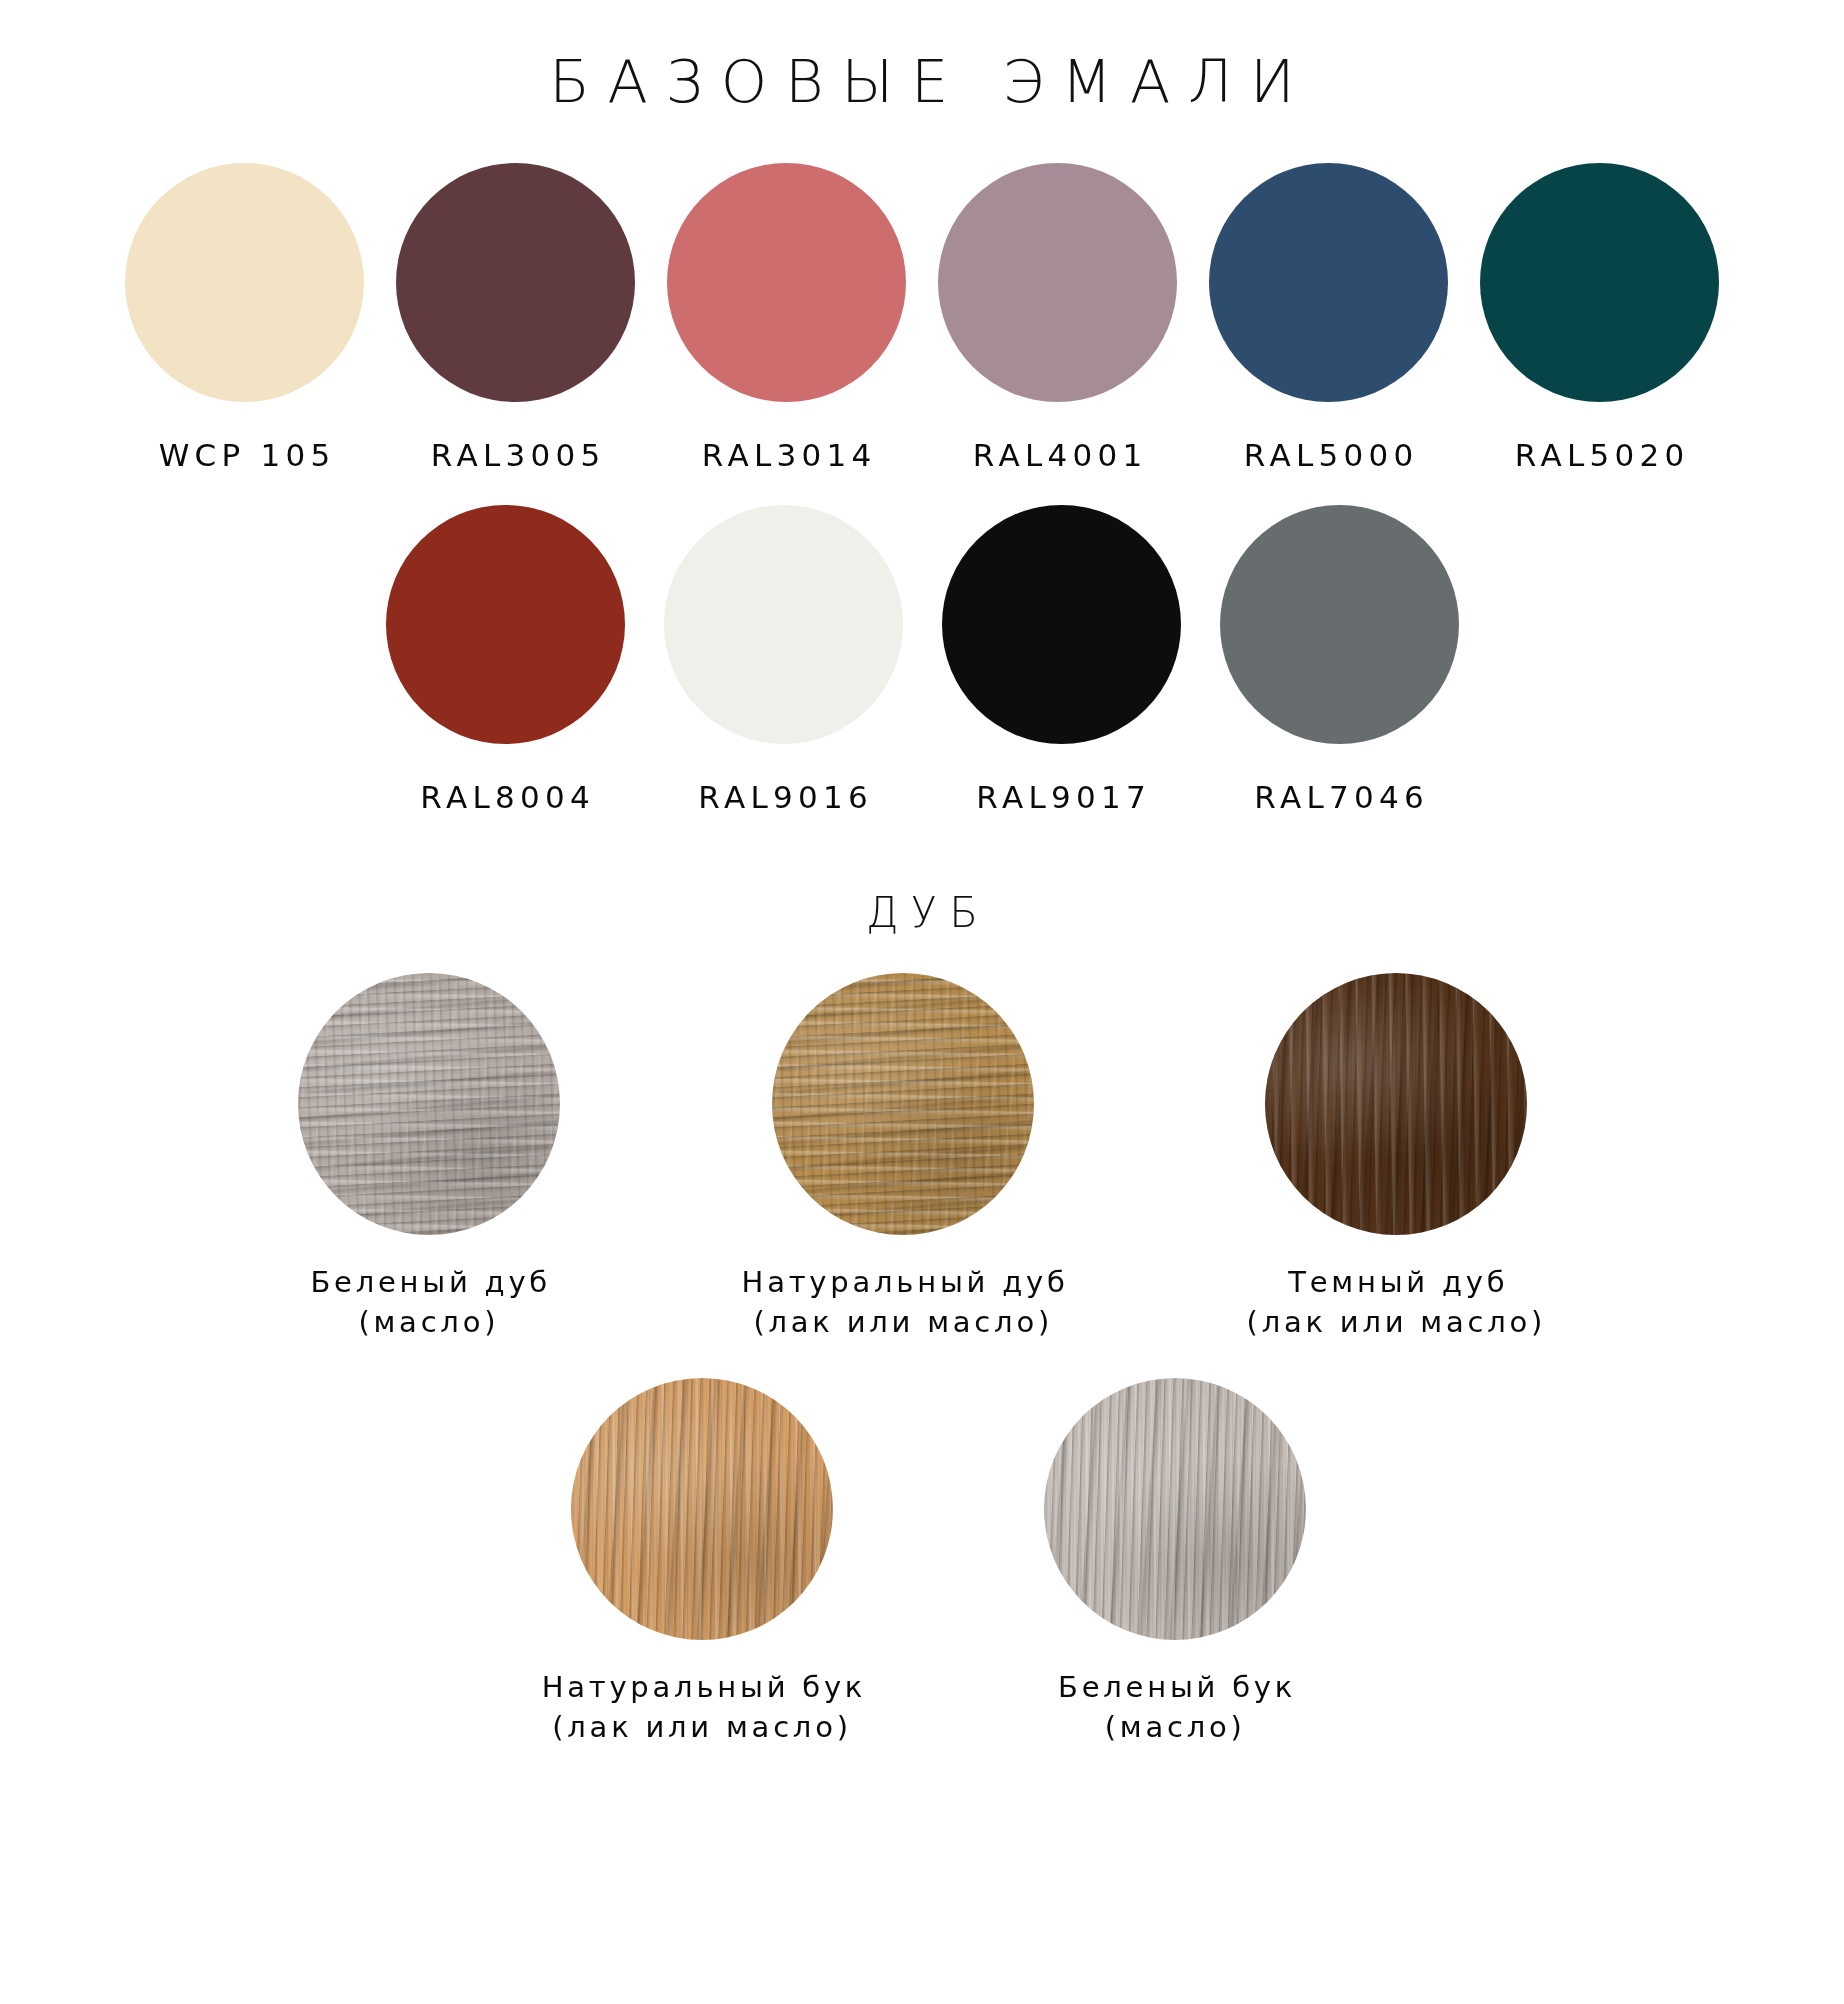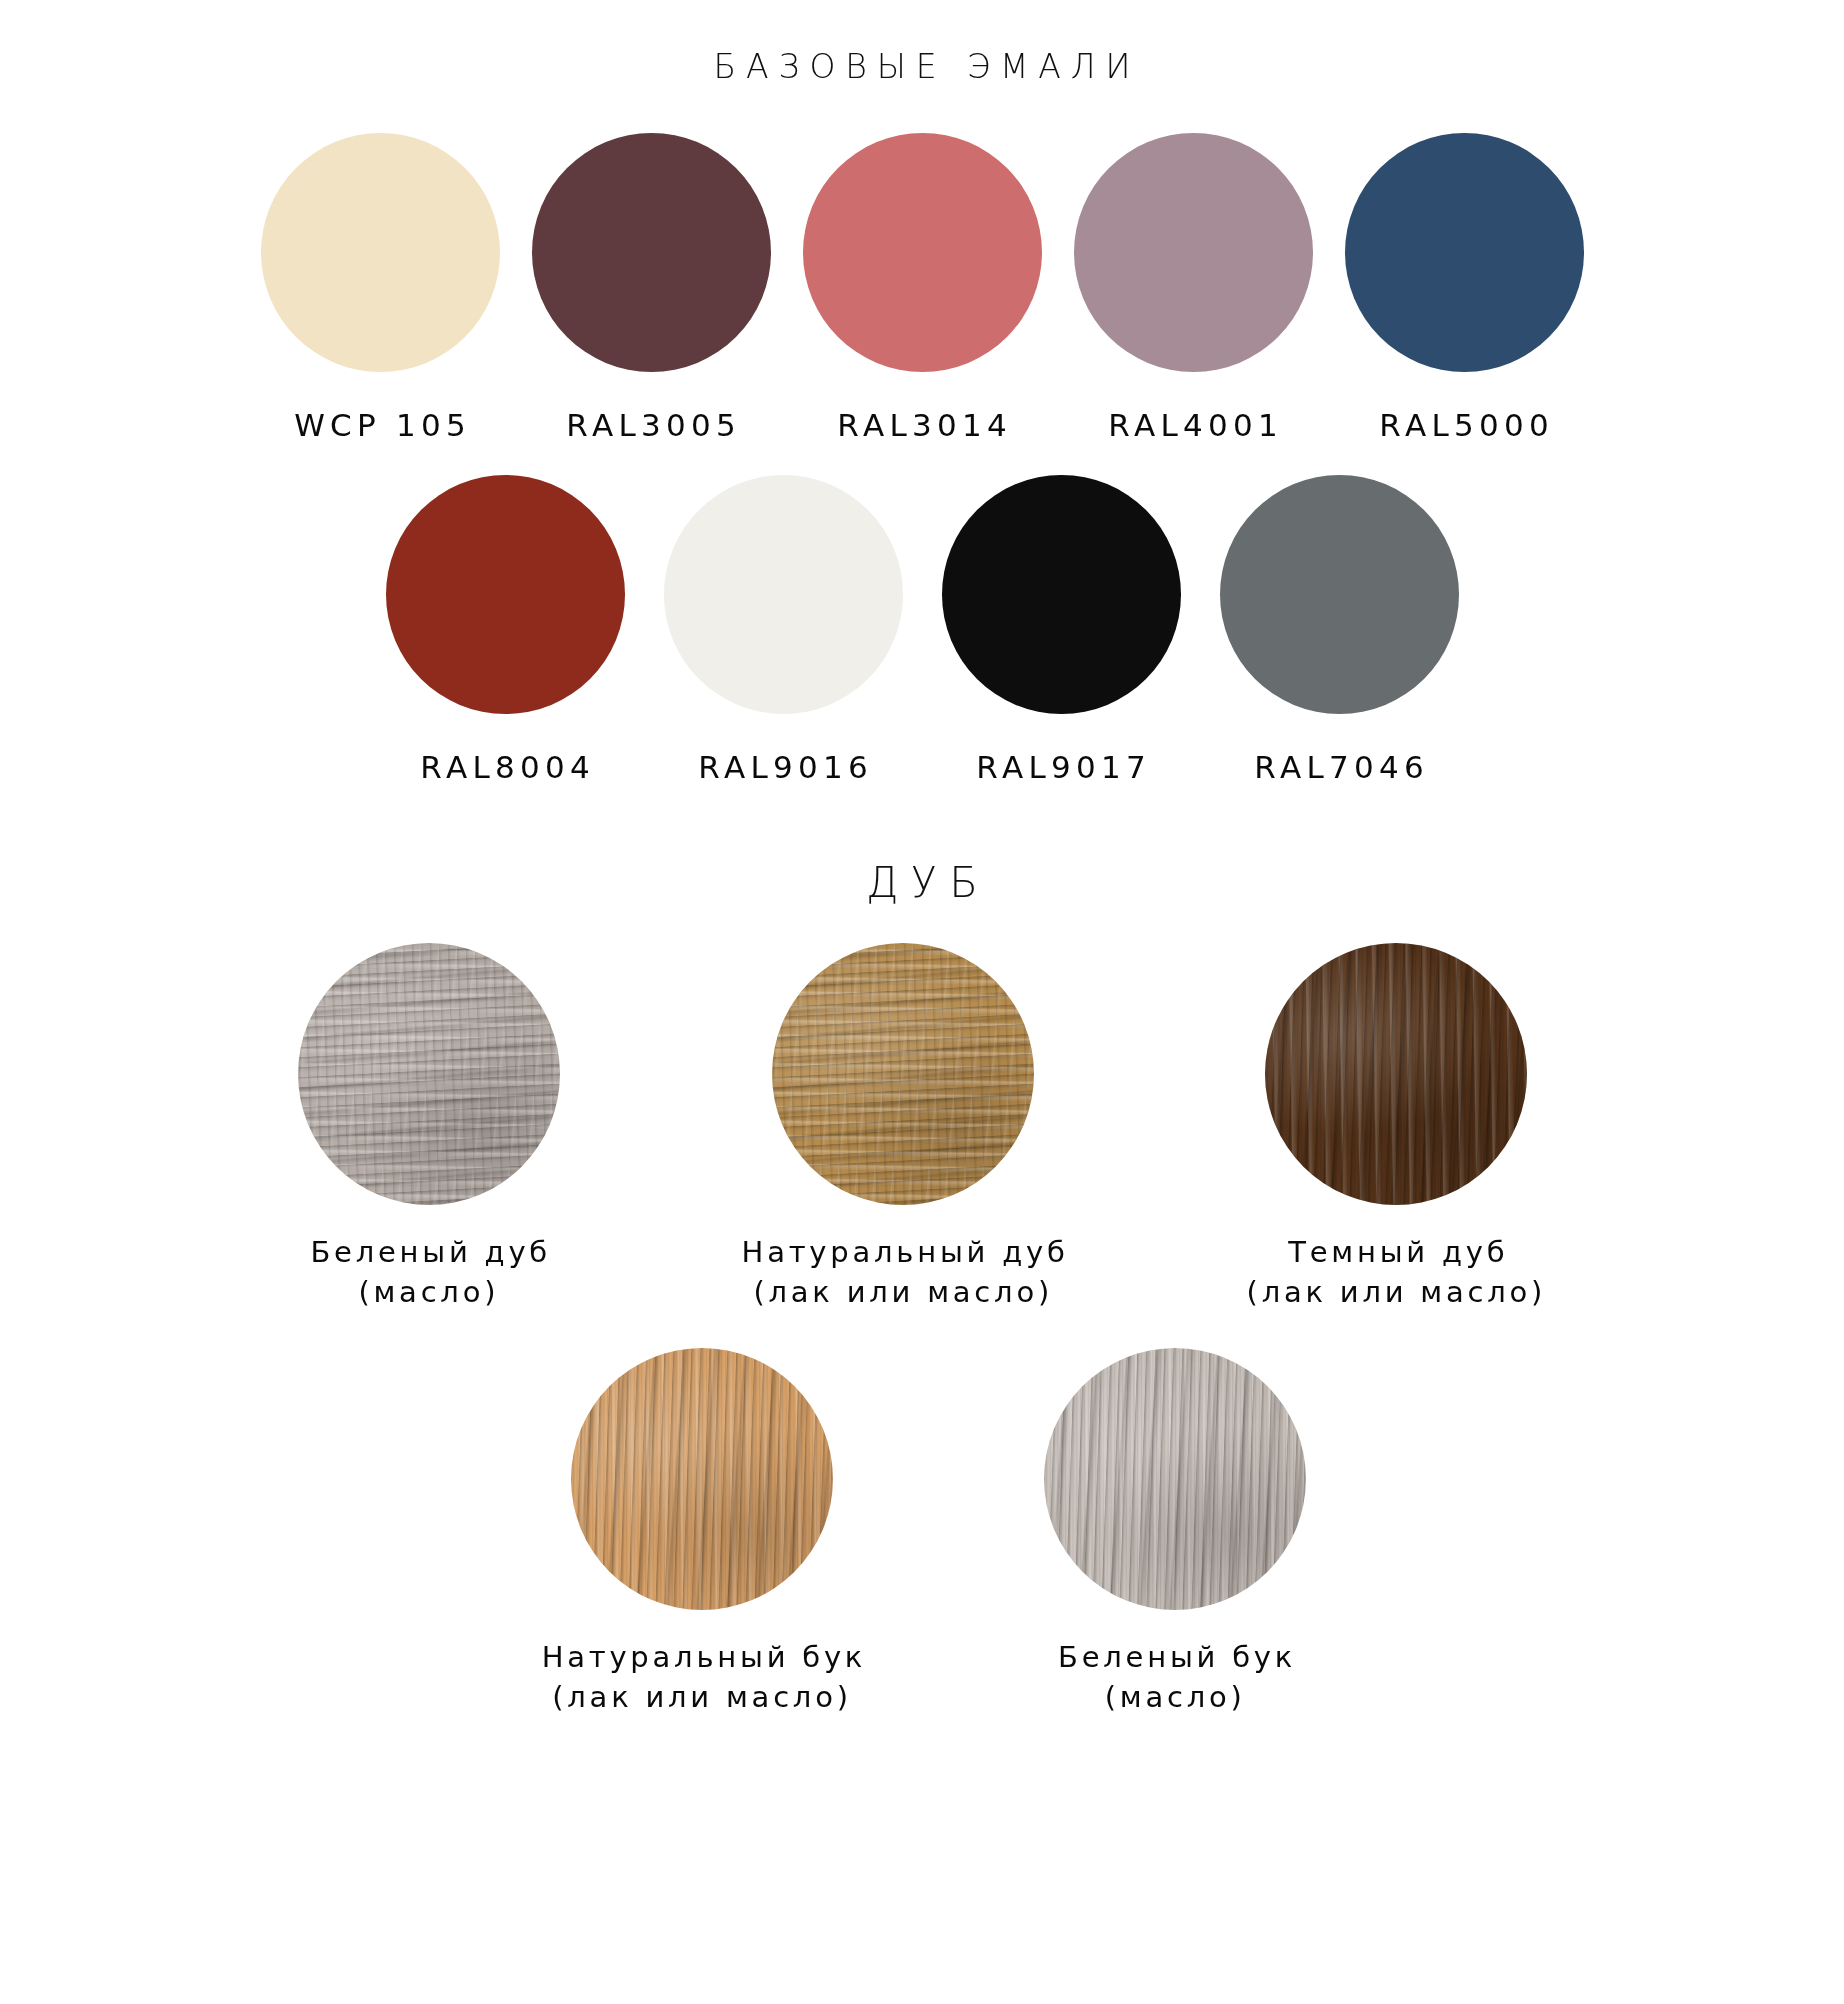--- a/index.html
+++ b/index.html
@@ -26,21 +26,21 @@
   
   .section-title {
     text-align: center;
     font-weight: 300;
     color: #111111;
     letter-spacing: 0.30em;
     text-indent: 0.30em;
     font-family: "DejaVu Sans", sans-serif;
   }
   .title-main {
-    font-size: 33px;
+    font-size: 59px;
     margin-top: 47px;
     margin-bottom: 0;
   }
   .title-sub {
     font-size: 42px;
     margin: 0;
     text-align: center;
   }
 
   
@@ -209,20 +209,24 @@
       <span class="swatch-label">RAL3014</span>
     </div>
     <div class="swatch-cell">
       <span class="dot dot-enamel" style="background-color: rgb(165, 140, 150);"></span>
       <span class="swatch-label">RAL4001</span>
     </div>
     <div class="swatch-cell">
       <span class="dot dot-enamel" style="background-color: rgb(46, 76, 109);"></span>
       <span class="swatch-label">RAL5000</span>
     </div>
+    <div class="swatch-cell">
+      <span class="dot dot-enamel" style="background-color: rgb(6, 68, 71);"></span>
+      <span class="swatch-label">RAL5020</span>
+    </div>
   </div>
 
   <div class="enamel-row enamel-row-2">
     <div class="swatch-cell">
       <span class="dot dot-enamel" style="background-color: rgb(142, 43, 28);"></span>
       <span class="swatch-label">RAL8004</span>
     </div>
     <div class="swatch-cell">
       <span class="dot dot-enamel" style="background-color: rgb(240, 239, 234);"></span>
       <span class="swatch-label">RAL9016</span>

